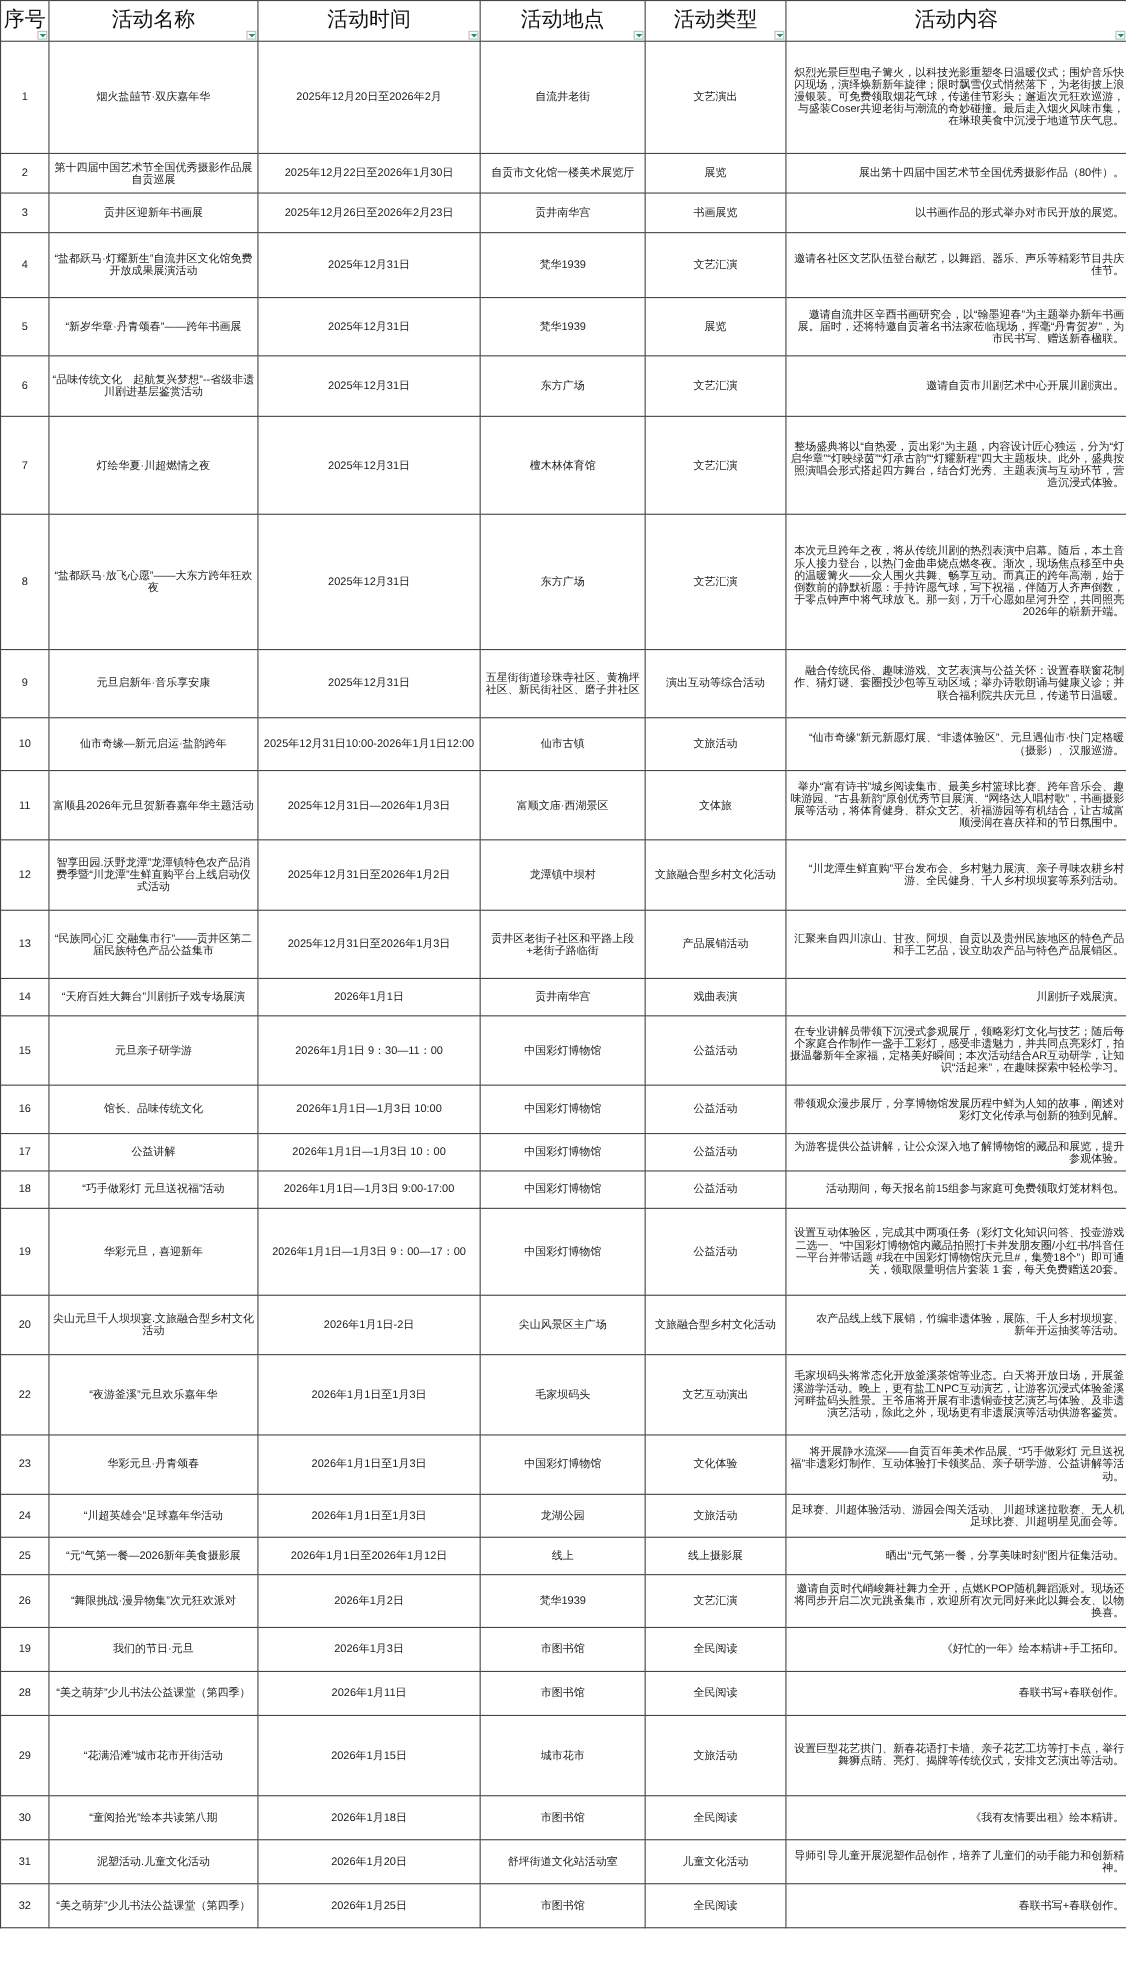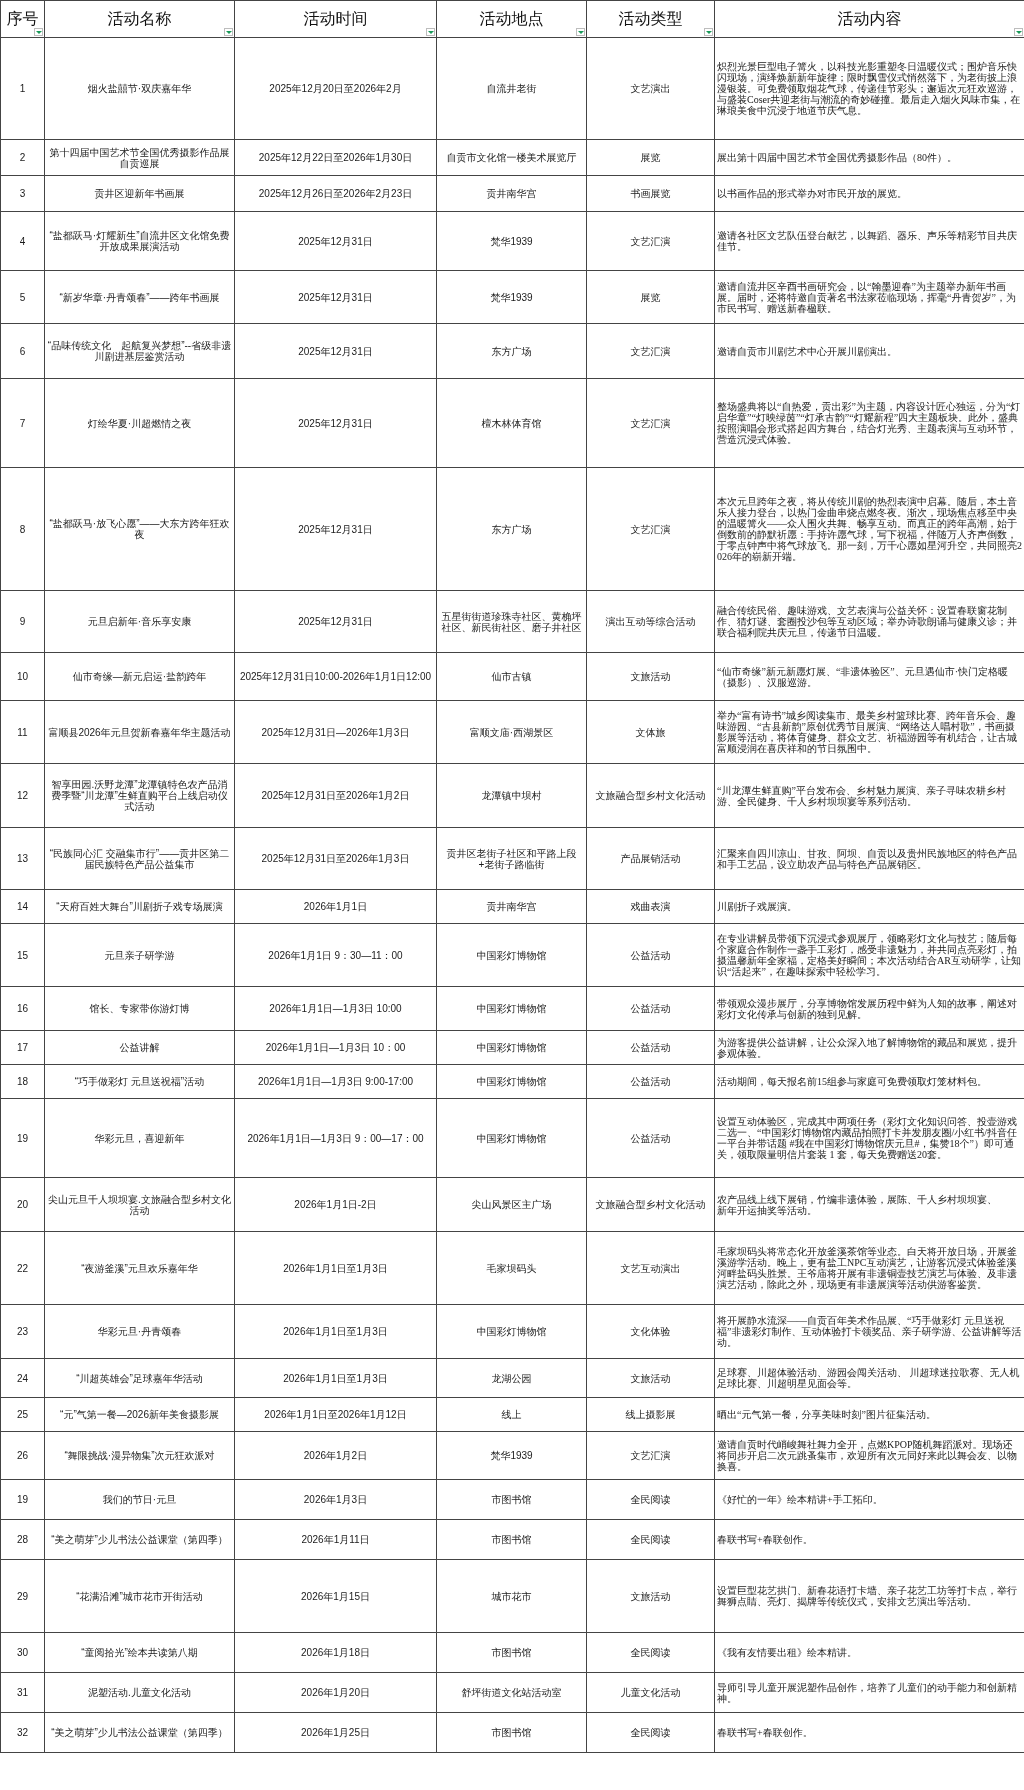--- a/index.html
+++ b/index.html
@@ -9,23 +9,23 @@
     border: 1px solid #444444;
     padding: 0 2px;
     font-size: 10px;
     line-height: 11px;
     text-align: center;
     vertical-align: middle;
     overflow: hidden;
     word-break: break-all;
     white-space: pre-line;
   }
-  .sheet th { font-size: 16px; line-height: 18px; font-weight: normal; position: relative; height: 36px; color: #111; }
+  .sheet th { font-size: 19px; line-height: 18px; font-weight: normal; position: relative; height: 36px; color: #111; }
   .sheet td.c-time { white-space: nowrap; padding: 0 1px; }
-  .sheet td.c-content { text-align: left; padding: 0 2px 0 2px; font-family: Liberation Serif, serif; }
+  .sheet td.c-content { text-align: right; padding: 0 2px 0 2px; }
   .filter {
     position: absolute; right: 1px; bottom: 1px;
     width: 9px; height: 8px;
     border: 1px solid #bdbdbd; background: #ffffff; box-sizing: border-box;
   }
   .filter .tri {
     position: absolute; left: 1px; top: 2px; width: 0; height: 0;
     border-left: 3px solid transparent; border-right: 3px solid transparent;
     border-top: 3px solid #1a9a5a;
   }
@@ -168,21 +168,21 @@
     <tr style="height:63px">
         <td>15</td>
         <td>元旦亲子研学游</td>
         <td class="c-time">2026年1月1日 9：30—11：00</td>
         <td>中国彩灯博物馆</td>
         <td>公益活动</td>
         <td class="c-content">在专业讲解员带领下沉浸式参观展厅，领略彩灯文化与技艺；随后每个家庭合作制作一盏手工彩灯，感受非遗魅力，并共同点亮彩灯，拍摄温馨新年全家福，定格美好瞬间；本次活动结合AR互动研学，让知识“活起来”，在趣味探索中轻松学习。</td>
       </tr>
     <tr style="height:44px">
         <td>16</td>
-        <td>馆长、专家带你游灯博</td>
+        <td>馆长、品味传统文化</td>
         <td class="c-time">2026年1月1日—1月3日 10:00</td>
         <td>中国彩灯博物馆</td>
         <td>公益活动</td>
         <td class="c-content">带领观众漫步展厅，分享博物馆发展历程中鲜为人知的故事，阐述对彩灯文化传承与创新的独到见解。</td>
       </tr>
     <tr style="height:34px">
         <td>17</td>
         <td>公益讲解</td>
         <td class="c-time">2026年1月1日—1月3日 10：00</td>
         <td>中国彩灯博物馆</td>

